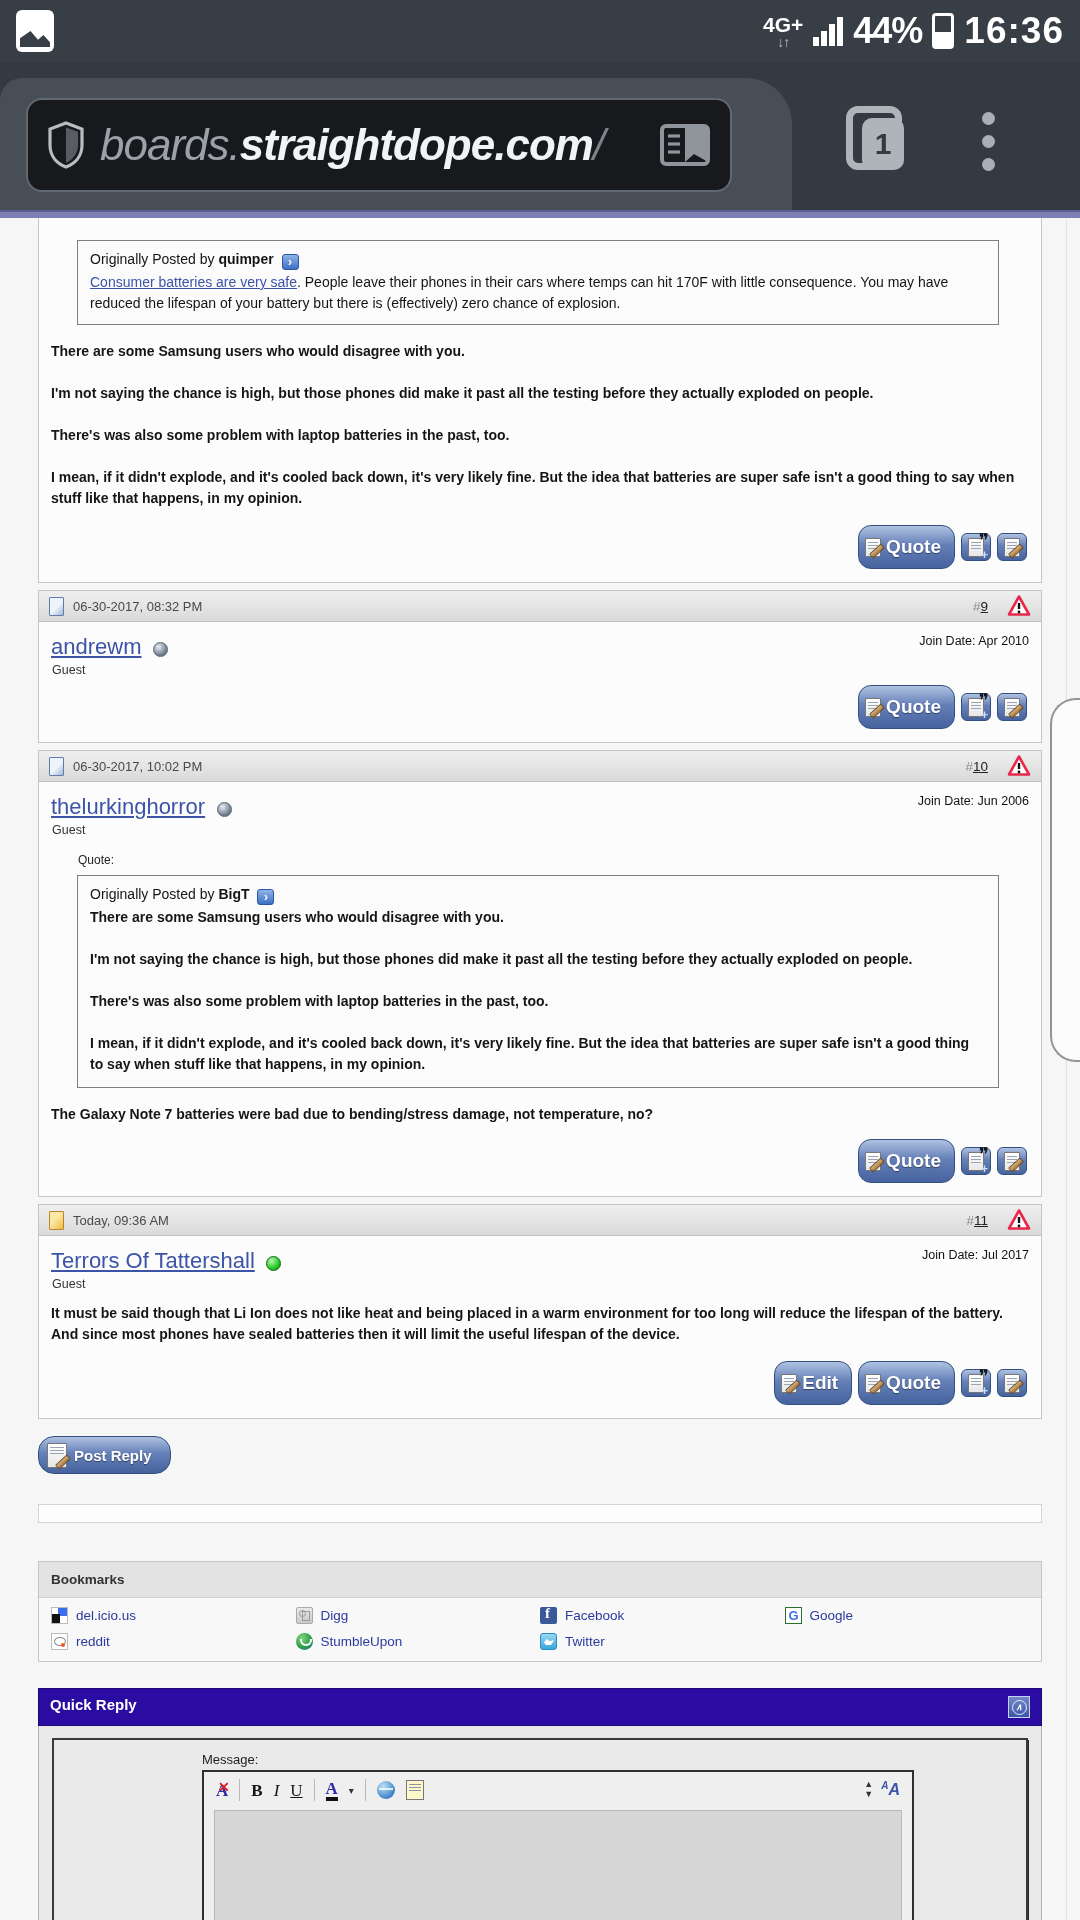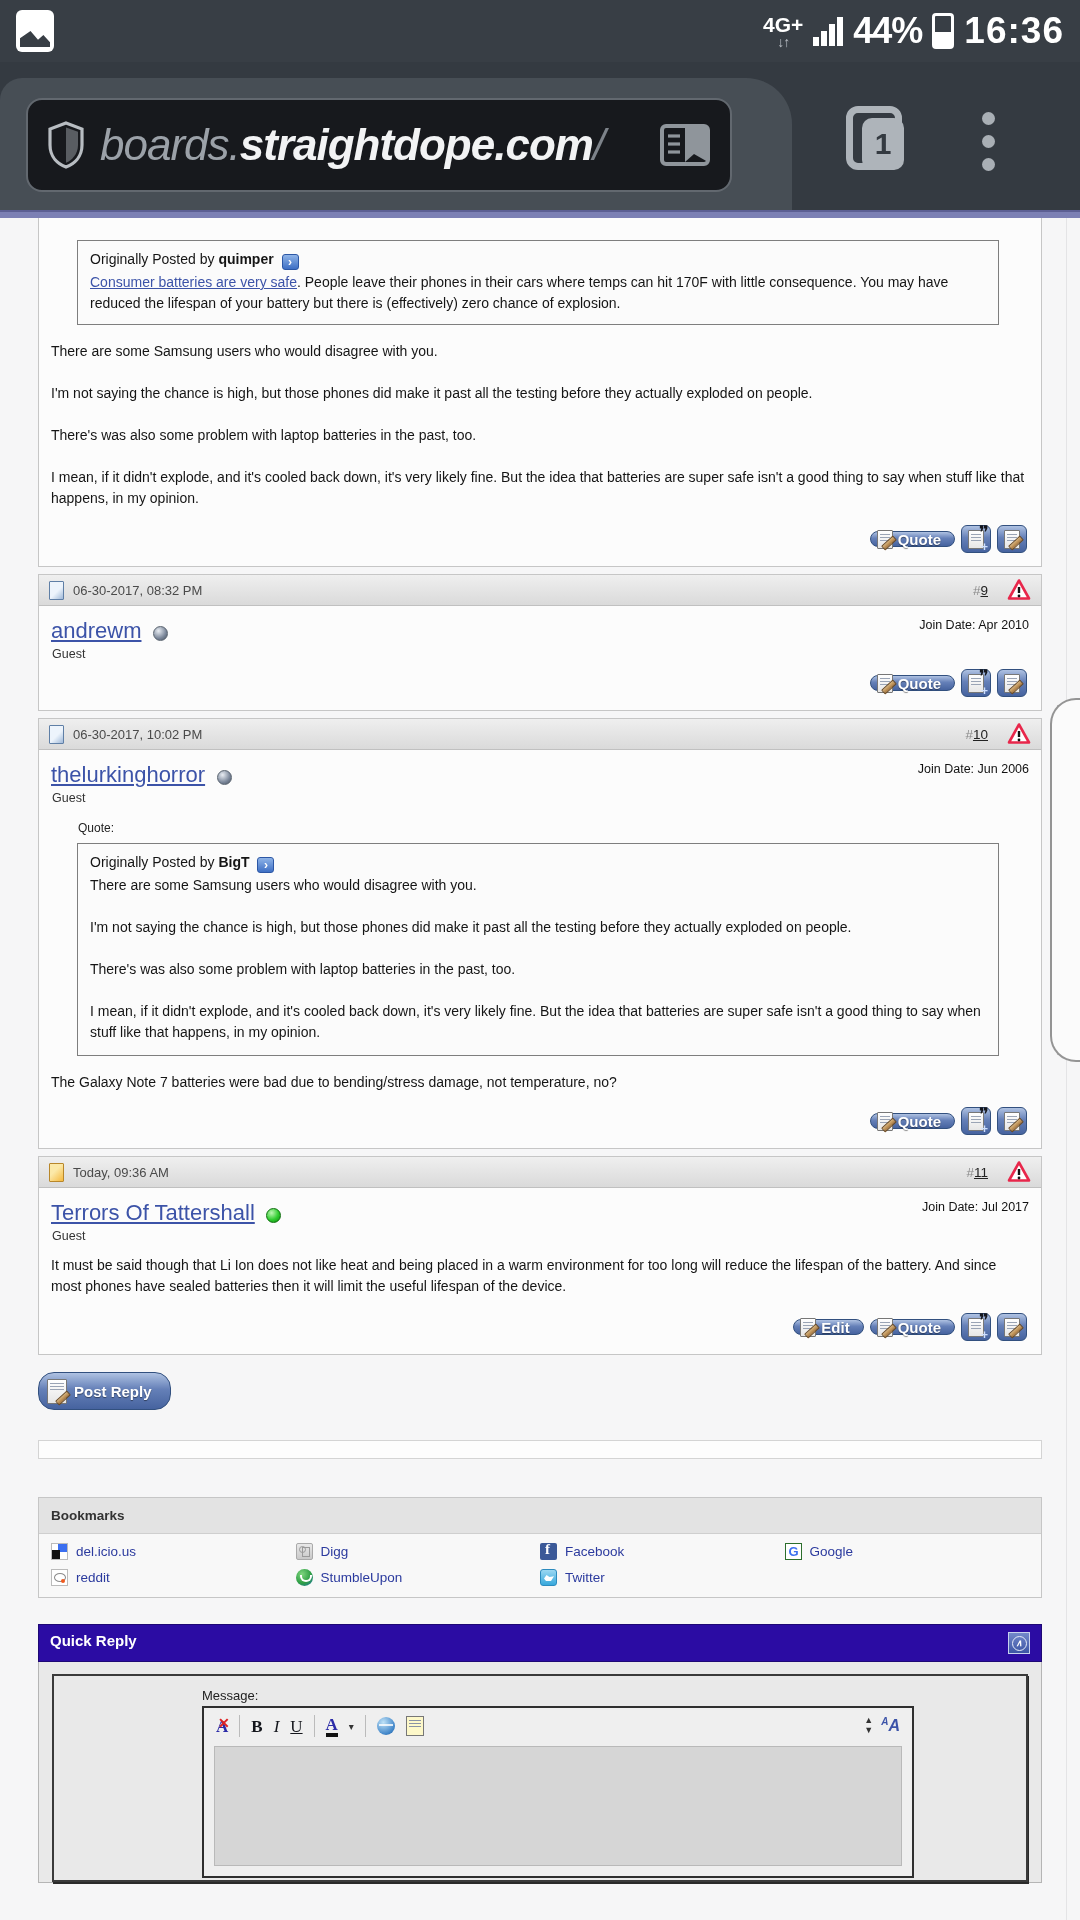--- a/index.html
+++ b/index.html
@@ -60,38 +60,38 @@
 
   .user-row{position:relative;padding:12px 12px 2px;}
   .username{font-size:22px;color:#3C53A8;text-decoration:underline;display:inline-block;}
   .status-dot{display:inline-block;width:15px;height:15px;border-radius:50%;margin-left:7px;vertical-align:middle;
      background:radial-gradient(circle at 35% 30%,#E9EDF3,#7A8699 60%,#49525F);border:1px solid #5A6470;box-sizing:border-box;}
   .status-dot.online{background:radial-gradient(circle at 35% 30%,#BDF7B2,#2FCC2F 55%,#0C840C);border-color:#0A6E0A;}
   .user-title{font-size:12.5px;color:#333;padding:3px 0 0 1px;}
   .join-date{position:absolute;right:12px;top:12px;font-size:12.5px;color:#111;}
 
   .post-body{padding:10px 12px 2px;font-size:14px;color:#151515;line-height:1.5;}
-  .post-body p{margin:0 0 21px;}
+  .post-body p{margin:0 0 21px;font-weight:bold;}
   .post-body p:last-child{margin-bottom:8px;}
 
   .quotebox{border:1px solid #7E7E7E;background:#FBFBFB;margin:6px 30px 16px 26px;padding:8px 12px 10px;
             font-size:14px;color:#151515;line-height:1.5;}
   .quotebox .qhead{margin-bottom:2px;}
   .quotebox p{margin:0 0 21px;}
   .quotebox p:last-child{margin-bottom:2px;}
   .viewpost{display:inline-flex;width:17px;height:16px;margin-left:4px;border-radius:3px;vertical-align:-2px;
             background:linear-gradient(#8FB4E8,#3E6FC4);border:1px solid #2C57A5;box-sizing:border-box;
             align-items:center;justify-content:center;color:#fff;font-size:12px;font-weight:bold;}
   .quote-label{font-size:12px;color:#222;margin:2px 0 1px 27px;}
   .qlink{color:#3C53A8;text-decoration:underline;}
 
   .post-actions{display:flex;justify-content:flex-end;align-items:center;gap:6px;padding:6px 14px 13px;}
-  .btn-blue{display:inline-flex;align-items:center;gap:5px;height:16px;box-sizing:border-box;
+  .btn-blue{display:inline-flex;align-items:center;gap:5px;height:44px;box-sizing:border-box;
      background:linear-gradient(#AFC2E2,#6580B8 45%,#46639F);border:1px solid #32507F;border-radius:13px;
-     color:#fff;font-weight:bold;font-size:15px;padding:0 13px 0 6px;text-shadow:0 1px 1px rgba(0,0,0,.45);}
+     color:#fff;font-weight:bold;font-size:19px;padding:0 13px 0 6px;text-shadow:0 1px 1px rgba(0,0,0,.45);}
   .btn-sq{width:30px;height:28px;box-sizing:border-box;border-radius:6px;padding:0;justify-content:center;
      display:inline-flex;align-items:center;background:linear-gradient(#AFC2E2,#6580B8 45%,#46639F);
      border:1px solid #32507F;position:relative;}
   .icon-paper{display:inline-block;width:16px;height:19px;background:linear-gradient(#fff,#E6E6E6);
      border:1px solid #777;border-radius:1px;position:relative;box-sizing:border-box;}
   .icon-paper::before{content:"";position:absolute;left:2px;right:2px;top:3px;height:9px;
      background:repeating-linear-gradient(#9AA4B5 0 1px,transparent 1px 3px);}
   .icon-paper.pencil::after{content:"";position:absolute;width:14px;height:4px;border-radius:1px;
      background:linear-gradient(#D8B37A,#A87840);border:1px solid #6B4A22;transform:rotate(-42deg);right:-5px;bottom:2px;}
   .mq-marks{position:absolute;right:1px;top:-3px;font-family:"DejaVu Serif",serif;font-size:19px;color:#14161C;line-height:1;}

